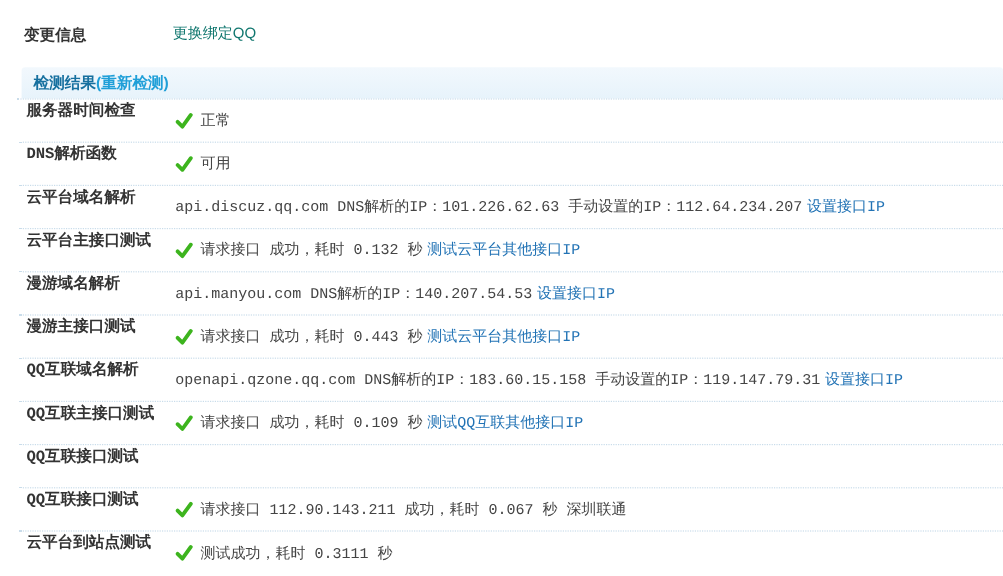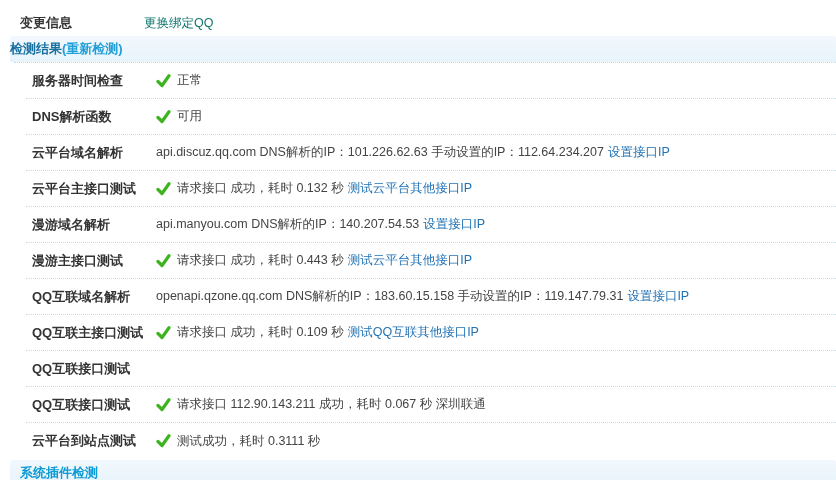--- a/index.html
+++ b/index.html
@@ -7,57 +7,59 @@
   body {
     background: #ffffff;
     font-family: "Liberation Sans", sans-serif;
     font-size: 12.5px;
     color: #444444;
   }
   .page { width: 836px; height: 480px; position: relative; }
 
   .info-row {
     display: flex;
-    align-items: flex-end;
+    align-items: flex-start;
     height: 32px;
     margin-left: 14px;
+    margin-top: 20px;
   }
   .label-cell {
     width: 130px;
     padding-left: 6px;
     font-weight: bold;
     color: #333333;
     font-size: 13px;
     flex: none;
   }
   .section-band {
-    margin-left: 10px;
+    margin-left: 18px;
     margin-top: 4px;
     height: 26px;
     display: flex;
     align-items: center;
+    padding-left: 10px;
     background: linear-gradient(180deg, #f2f8fd 0%, #e7f3fb 100%);
     border-radius: 3px 3px 0 0;
     font-weight: bold;
     font-size: 13px;
   }
   .section-title { color: #17709f; }
   .section-refresh { color: #1f9fd8; text-decoration: none; cursor: pointer; }
   .dotted-line {
     margin-left: 14px;
     border-top: 1px dotted #c9dcea;
     height: 0;
   }
   .rows { }
   .row {
     display: flex;
-    align-items: center;
     height: 36px;
-    margin-left: 26px;
+    margin-left: 16px;
     border-bottom: 1px dotted #c9dcea;
+    font-family: Liberation Mono, monospace;
   }
   .row:last-child { border-bottom: none; }
   .value-cell {
     display: flex;
     align-items: center;
     flex: 1;
     min-width: 0;
     white-space: nowrap;
   }
   .check-icon {

